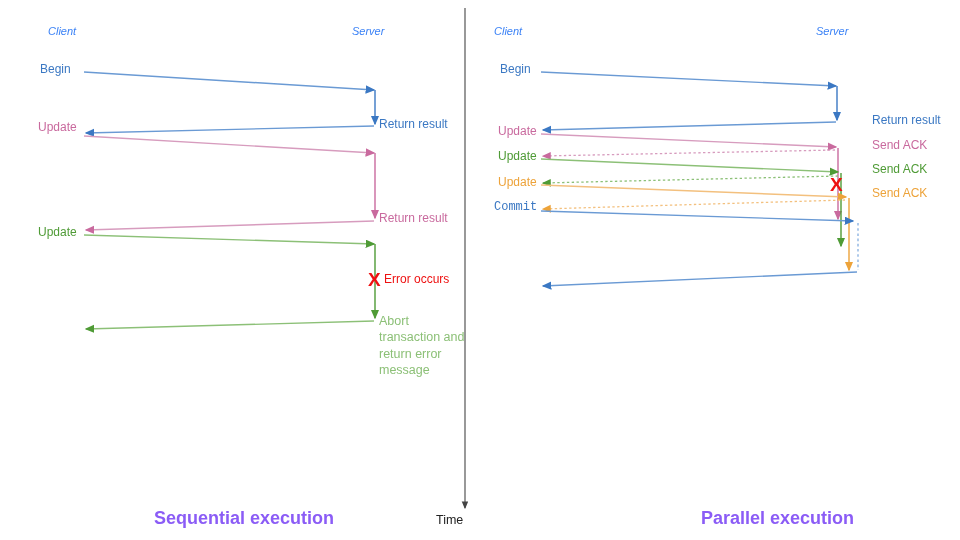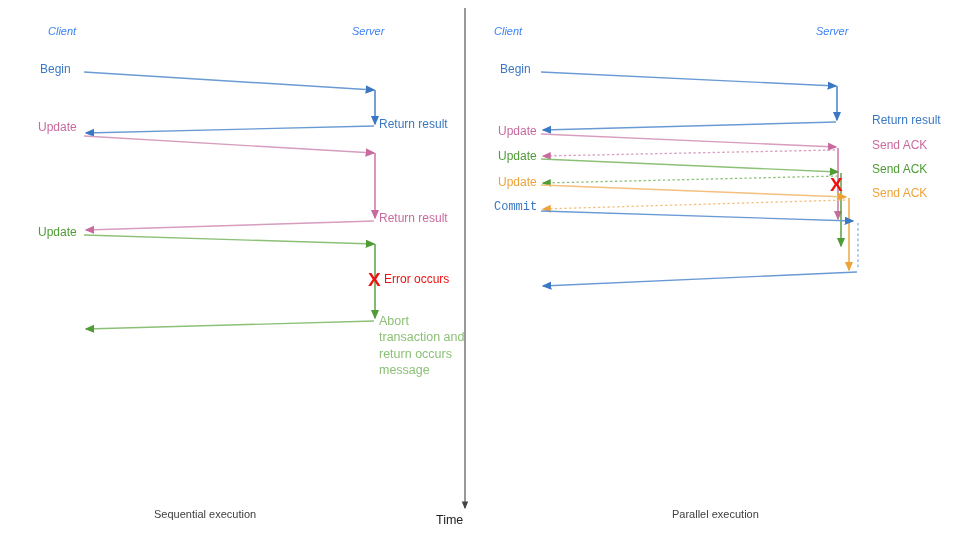--- a/index.html
+++ b/index.html
@@ -24,23 +24,24 @@
   }
   .lane-title {
     position: absolute;
     font-style: italic;
     font-size: 11px;
     color: #3b82f6;
     white-space: nowrap;
   }
   .caption {
     position: absolute;
-    font-size: 11px;
-    color: #404040;
+    font-size: 18px;
+    color: #8b5cf6;
     white-space: nowrap;
+    font-weight: bold;
   }
   .msg {
     position: absolute;
     font-size: 12px;
     white-space: nowrap;
     line-height: 1.05;
   }
   .msg-block {
     position: absolute;
     font-size: 12.5px;
@@ -152,21 +153,21 @@
   <div class="msg" style="left:40px; top:63px; color:#3b78c3;">Begin</div>
   <div class="msg" style="left:38px; top:121px; color:#c96a9e;">Update</div>
   <div class="msg" style="left:38px; top:226px; color:#4f9b36;">Update</div>
 
   <div class="msg" style="left:379px; top:118px; color:#3b78c3;">Return result</div>
   <div class="msg" style="left:379px; top:212px; color:#c96a9e;">Return result</div>
 
   <div class="err-x" style="left:368px; top:270px;">X</div>
   <div class="msg" style="left:384px; top:273px; color:#ee1111;">Error occurs</div>
 
-  <div class="msg-block" style="left:379px; top:313px; color:#8cc077;">Abort transaction and return occurs message</div>
+  <div class="msg-block" style="left:379px; top:313px; color:#8cc077;">Abort transaction and return error message</div>
 
   <div class="caption" style="left:154px; top:508px;">Sequential execution</div>
 
   <div class="time-label" style="left:436px; top:513px;">Time</div>
 
   <div class="lane-title" style="left:494px; top:25px;">Client</div>
   <div class="lane-title" style="left:816px; top:25px;">Server</div>
 
   <div class="msg" style="left:500px; top:63px; color:#3b78c3;">Begin</div>
   <div class="msg" style="left:498px; top:125px; color:#c96a9e;">Update</div>
@@ -175,15 +176,15 @@
   <div class="msg" style="left:494px; top:201px; color:#3b78c3;font-family:Liberation Mono, monospace;">Commit</div>
 
   <div class="msg" style="left:872px; top:114px; color:#3b78c3;">Return result</div>
   <div class="msg" style="left:872px; top:139px; color:#c96a9e;">Send ACK</div>
   <div class="msg" style="left:872px; top:163px; color:#4f9b36;">Send ACK</div>
   <div class="msg" style="left:872px; top:187px; color:#eda33a;">Send ACK</div>
 
   <div class="err-x" style="left:830px; top:175px;">X</div>
 
 
-  <div class="caption" style="left:672px; top:508px;">Parallel execution</div>
+  <div class="caption" style="left:701px; top:508px;">Parallel execution</div>
 
 </div>
 
 </body></html>

